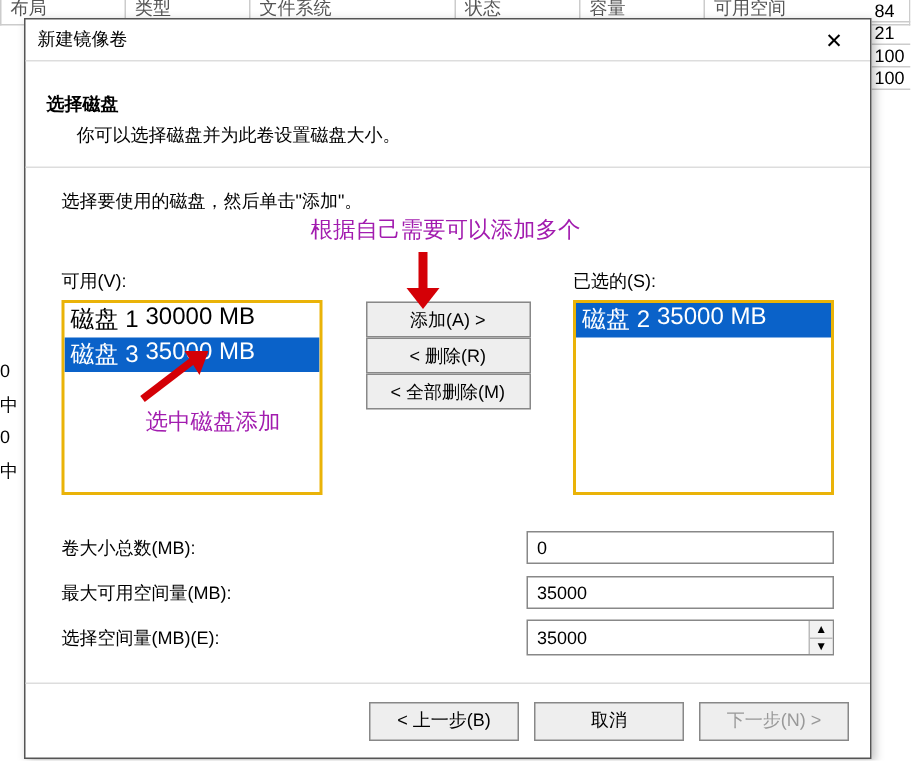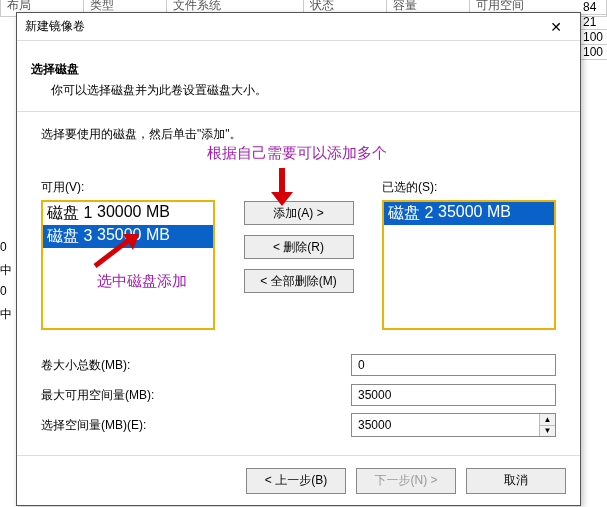--- a/index.html
+++ b/index.html
@@ -123,21 +123,21 @@
     pointer-events: none;
   }
 
   .columns {
     display: flex;
     align-items: flex-start;
     gap: 0;
     margin-top: 36px;
   }
   .col-available, .col-selected { width: 175px; }
-  .col-mid { width: 168px; display:flex; flex-direction:column; align-items:center; gap:10px; padding-top: 22px; }
+  .col-mid { width: 168px; display:flex; flex-direction:column; align-items:center; gap:0; padding-top: 22px; }
   .col-label { margin-bottom: 4px; }
 
   .listbox {
     border: 2px solid #eab308;
     height: 130px;
     background: #fff;
     overflow: auto;
     font-size: 16px;
   }
   .list-row {
@@ -326,17 +326,17 @@
             <div>▲</div>
             <div>▼</div>
           </div>
         </div>
       </div>
     </div>
   </div>
 
   <div class="footer">
     <button class="btn">&lt; 上一步(B)</button>
+    <button class="btn">取消</button>
     <button class="btn" disabled="">下一步(N) &gt;</button>
-    <button class="btn">取消</button>
   </div>
 
 </div>
 
 </body></html>

